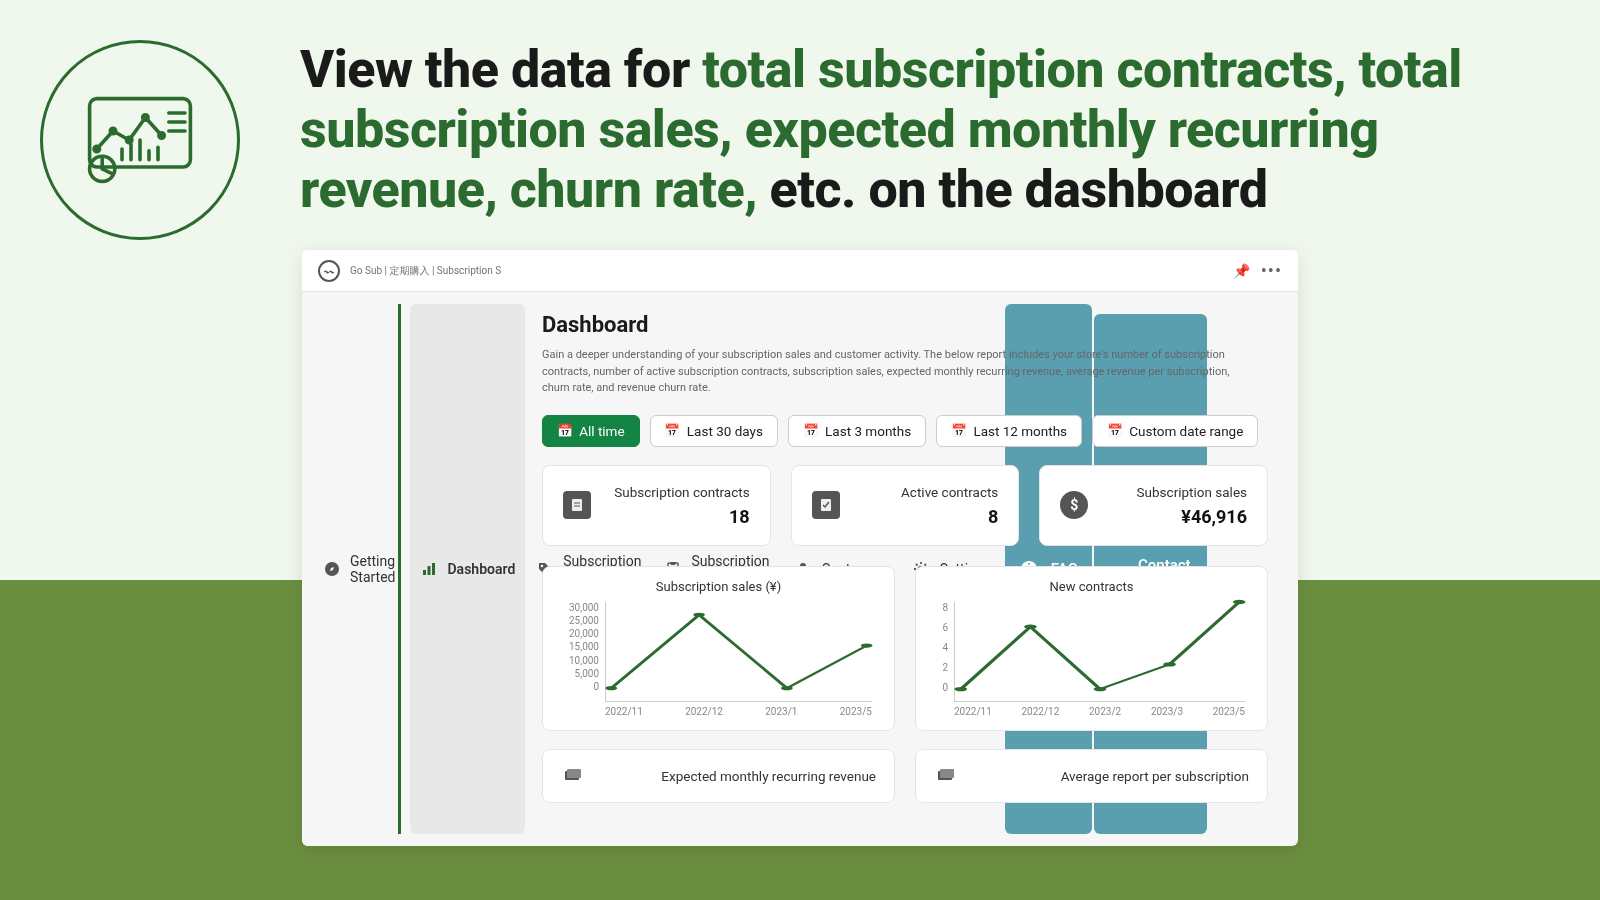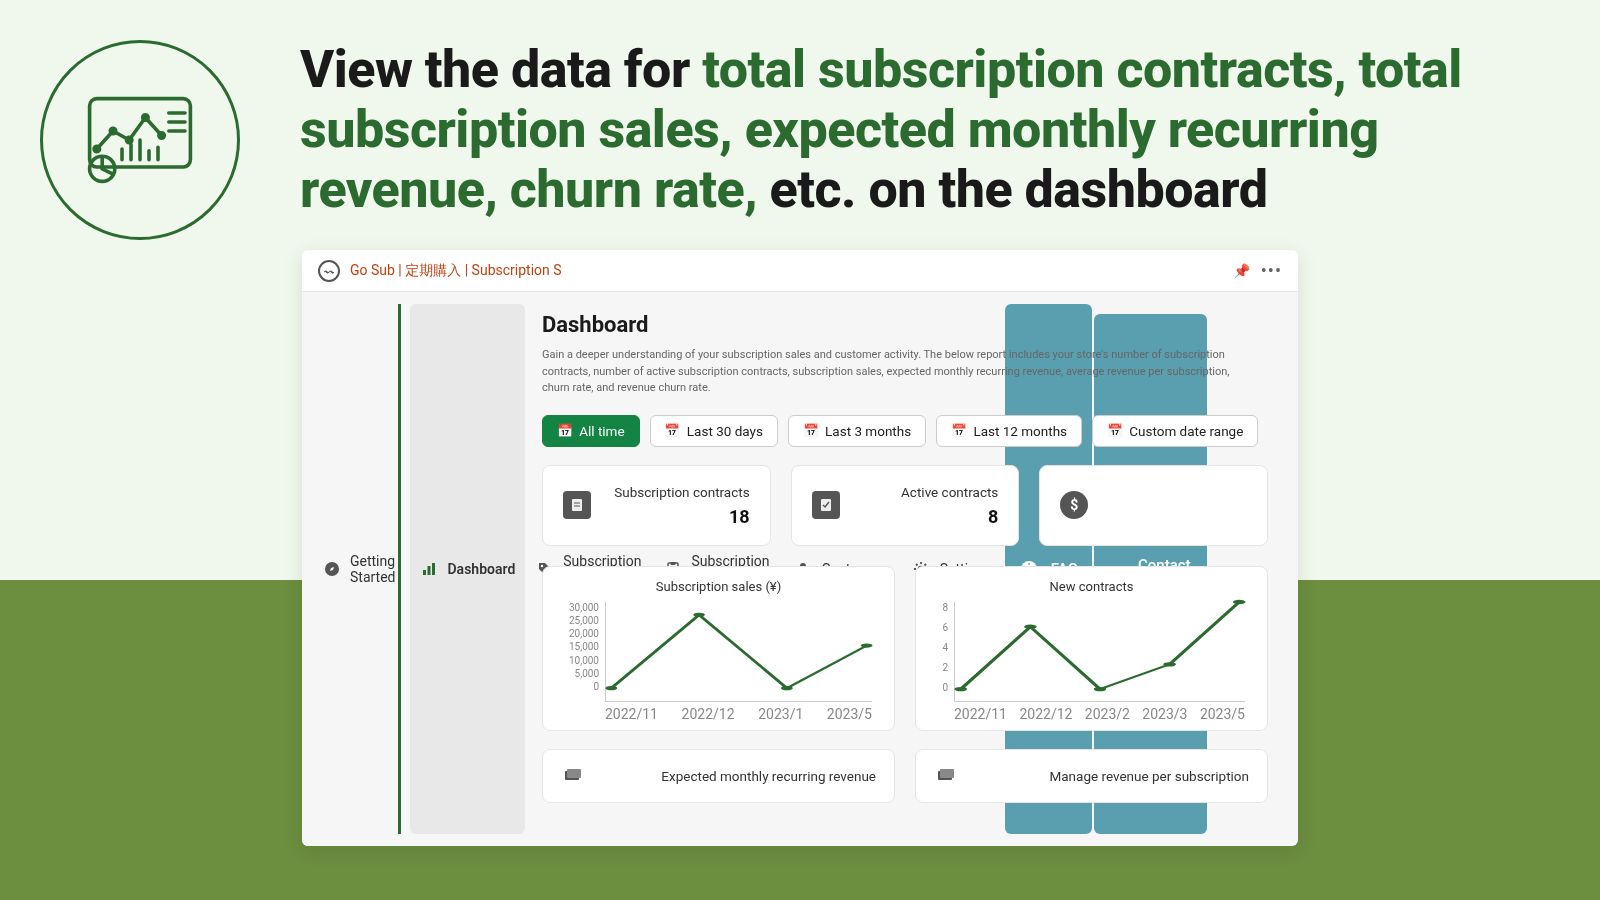--- a/index.html
+++ b/index.html
@@ -70,21 +70,21 @@
   .titlebar .app-icon {
     width: 22px; height: 22px;
     border: 2px solid #555;
     border-radius: 50%;
     display: flex;
     align-items: center;
     justify-content: center;
     font-size: 10px;
     color: #555;
   }
-  .titlebar .title { font-size: 14px; color: #c2410c; }
+  .titlebar .title { font-size: 10px; color: #737373; }
   .titlebar .spacer { flex: 1; }
   .titlebar .pin { color: #e8a13a; font-size: 14px; }
   .titlebar .more { color: #666; font-size: 18px; letter-spacing: 1px; }
   .app-body { flex: 1; display: flex; overflow: hidden; }
   .sidebar {
     width: 210px;
     background: #f6f6f7;
     padding: 12px;
     display: flex;
     flex-direction: row;
@@ -222,21 +222,21 @@
     border-left: 1px solid #ccc;
     border-bottom: 1px solid #ccc;
   }
   .chart-plot.narrow-left { left: 22px; }
   .chart-x {
     position: absolute;
     left: 46px; right: 6px; bottom: 0;
     height: 16px;
     display: flex;
     justify-content: space-between;
-    font-size: 14px;
+    font-size: 10px;
     color: #888;
   }
   .chart-x.narrow-left { left: 22px; }
   .chart-svg { width: 100%; height: 100%; overflow: visible; }
   .chart-row2 { display: flex; gap: 20px; }
   .chart-card2 { flex: 1; background: #fff; border: 1px solid #e5e5e5; border-radius: 8px; padding: 14px 18px; display: flex; align-items: center; gap: 32px; }
   .chart-card2 .title { flex: 1; text-align: right; font-size: 13.5px; color: #333; }
   .small-icon {
     width: 24px; height: 24px;
     display: flex;
@@ -428,20 +428,24 @@
           </div>
           <div class="stat-body">
             <div class="stat-label">Active contracts</div>
             <div class="stat-value">8</div>
           </div>
         </div>
         <div class="stat-card">
           <div class="stat-icon round">
             <span style="font-weight:bold">$</span>
           </div>
+          <div class="stat-body">
+            <div class="stat-label">Subscription sales</div>
+            <div class="stat-value">¥46,916</div>
+          </div>
         </div>
       </div>
 
       <div class="chart-row">
         <div class="chart-card">
           <div class="chart-title">Subscription sales (¥)</div>
           <div class="chart-area">
             <div class="chart-y">
               <span>30,000</span>
               <span>25,000</span>
@@ -513,19 +517,19 @@
           </div>
           <div class="title">Expected monthly recurring revenue</div>
         </div>
         <div class="chart-card2">
           <div class="small-icon">
             <svg width="22" height="22" viewBox="0 0 22 22">
                 <rect x="3" y="6" width="14" height="9" rx="1" fill="#555"></rect>
                 <rect x="5" y="4" width="14" height="9" rx="1" fill="#888"></rect>
               </svg>
           </div>
-          <div class="title">Manage revenue per subscription</div>
+          <div class="title">Average report per subscription</div>
         </div>
       </div>
 
     </div>
   </div>
 </div>
 
 </body></html>

